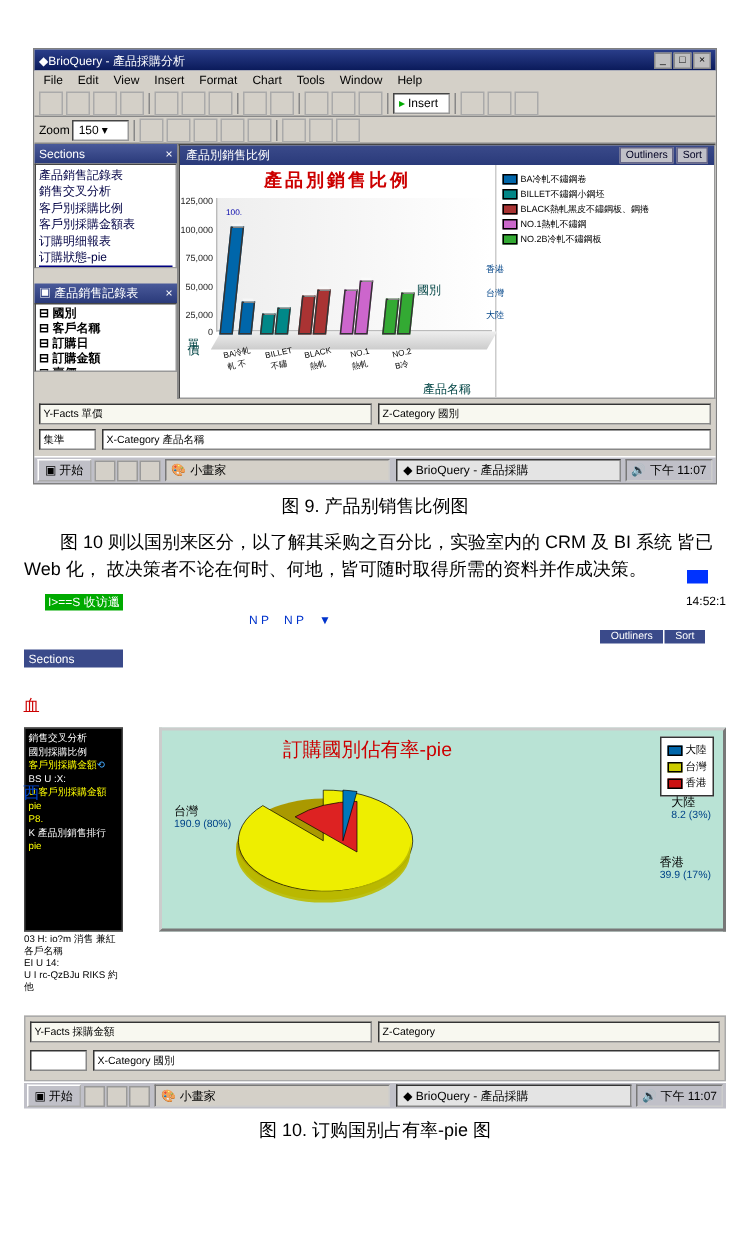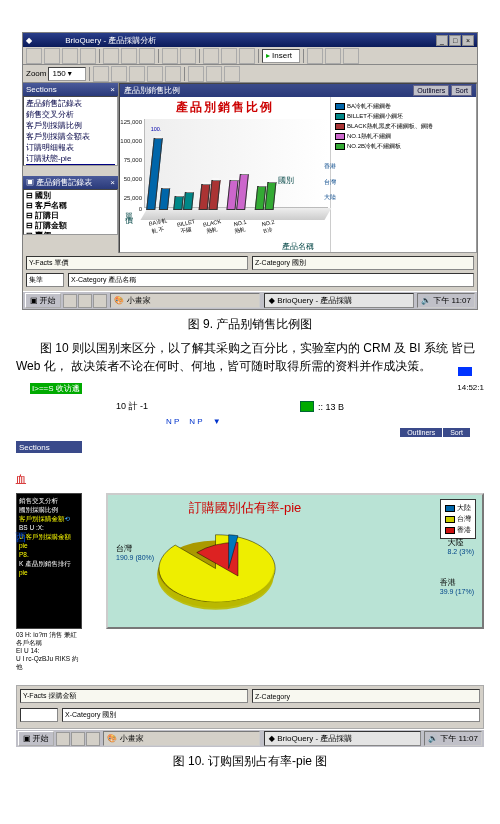--- a/index.html
+++ b/index.html
@@ -1,20 +1,20 @@
 <!DOCTYPE html>
 <html><head>
 <meta charset="utf-8">
 <style>
   * { box-sizing: border-box; margin: 0; padding: 0; }
   body { width: 500px; height: 824px; background: #fff; font-family: "Microsoft YaHei", SimSun, Arial, sans-serif; font-size: 9px; color: #000; overflow: hidden; }
   
   .fig9 { margin: 32px 22px 4px 22px; border: 1px solid #808080; }
   .titlebar { background: linear-gradient(#2a3e8a, #0a1a5a); color: #fff; display: flex; align-items: center; height: 14px; padding: 0 3px; font-size: 8px; }
-  .titlebar .title { flex: 1; margin-left: 33px; }
+  .titlebar .title { flex: 1; }
   .titlebar .btn { width: 12px; height: 11px; background: #c0c0c0; border: 1px solid #888; margin-left: 1px; display: flex; align-items: center; justify-content: center; font-size: 7px; color: #000; }
   .menubar { background: #d4d0c8; height: 13px; display: flex; gap: 10px; padding: 1px 6px; font-size: 8px; align-items: center; }
   .toolbar { background: #d4d0c8; height: 18px; display: flex; gap: 2px; align-items: center; padding: 1px 3px; border-bottom: 1px solid #888; font-size: 8px; }
   .toolbar .tbtn { width: 16px; height: 16px; background: #d4d0c8; border: 1px solid #aaa; }
   .toolbar .sep { width: 1px; height: 14px; background: #888; margin: 0 1px; }
   .toolbar .combo { background: #fff; border: 1px inset #999; padding: 0 3px; height: 14px; display: flex; align-items: center; min-width: 38px; gap: 2px; }
   .f9-work { display: flex; height: 170px; background: #d4d0c8; }
   .f9-side { width: 96px; display: flex; flex-direction: column; border-right: 1px solid #888; }
   .sec-hdr { background: linear-gradient(#4a5a9a, #2a3a7a); color: #fff; font-size: 8px; height: 13px; display: flex; align-items: center; justify-content: space-between; padding: 0 3px; }
   .sec-body { background: #fff; border: 1px inset #999; flex: none; font-size: 8px; padding: 1px 2px; overflow: hidden; }
@@ -92,20 +92,31 @@
 <body>
 
 <div class="fig9">
   <div class="titlebar">
     <span>◆</span>
     <span class="title">BrioQuery - 產品採購分析</span>
     <span class="btn">_</span>
     <span class="btn">□</span>
     <span class="btn">×</span>
   </div>
+  <div class="menubar">
+    <span>File</span>
+    <span>Edit</span>
+    <span>View</span>
+    <span>Insert</span>
+    <span>Format</span>
+    <span>Chart</span>
+    <span>Tools</span>
+    <span>Window</span>
+    <span>Help</span>
+  </div>
   <div class="toolbar">
     <div class="tbtn"></div>
     <div class="tbtn"></div>
     <div class="tbtn"></div>
     <div class="tbtn"></div>
     <div class="sep"></div>
     <div class="tbtn"></div>
     <div class="tbtn"></div>
     <div class="tbtn"></div>
     <div class="sep"></div>
@@ -273,27 +284,20 @@
 <div class="caption">图 9. 产品别销售比例图</div>
 <p class="bodytext">图 10 则以国别来区分，以了解其采购之百分比，实验室内的 CRM 及 BI 系统  皆已 Web 化，  故决策者不论在何时、何地，皆可随时取得所需的资料并作成决策。</p>
 
 <div class="fig10-wrap">
   <div class="blue-dot" style="top:-16px"></div>
   <div class="fig10-browser-hint">
     <span class="hint-box">I&gt;==S 收访邋</span>
     <span style="flex:1"></span>
     <span>14:52:1</span>
   </div>
-  <div class="f10-addr">
-    <span>10 計 -1</span>
-    <span style="display:flex;align-items:center;gap:4px">
-        <span class="home-ico"></span>
-        <span>:: 13 B</span>
-      </span>
-  </div>
   <div class="f10-nav">
     <span>N P</span>
     <span>N  P</span>
     <span>▼</span>
   </div>
   <div class="f10-tabs">
     <span class="tab">Outliners</span>
     <span class="tab">Sort</span>
   </div>
 

